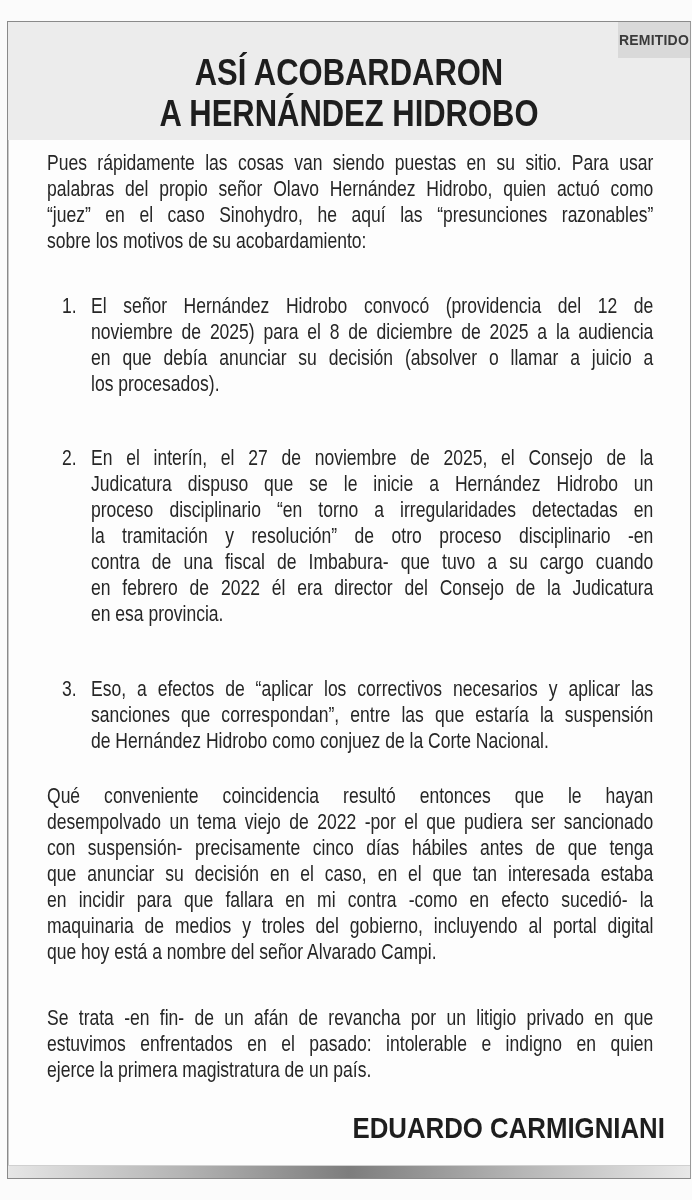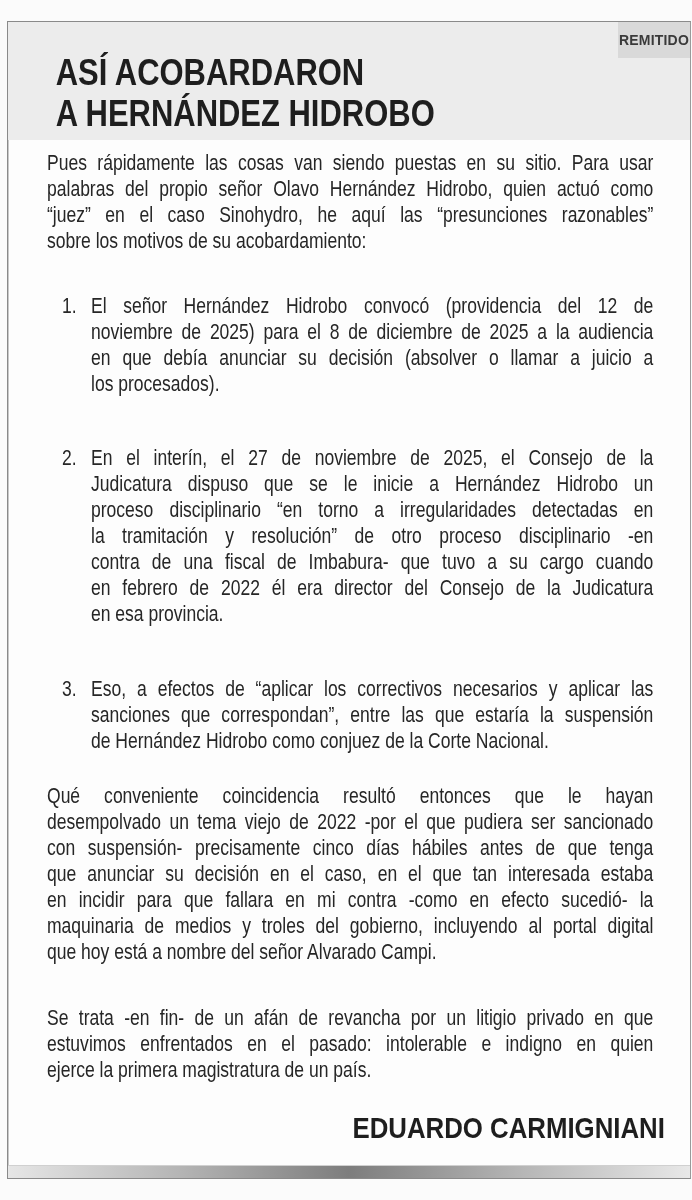--- a/index.html
+++ b/index.html
@@ -14,21 +14,21 @@
   }
   .header {
     position: absolute; left: 0; top: 0; width: 682px; height: 118px; background: #ececec;
   }
   .badge {
     position: absolute; right: 0; top: 0; width: 72px; height: 36px; background: #d9d9d9;
     color: #3a3a3a; font-size: 14px; font-weight: bold; letter-spacing: 0.2px;
     display: flex; align-items: center; justify-content: center;
   }
   .title {
-    position: absolute; left: 0; top: 30px; width: 682px; 
+    position: absolute; left: 0; top: 30px; width: 682px; text-align: center;
   }
   .title-line {
     display: block; font-weight: bold; font-size: 36px; line-height: 41px; color: #1e1e1e;
     transform: scaleX(0.86); transform-origin: center; white-space: nowrap;
   }
   .block { position: absolute; left: 0; }
   .scaled {
     transform: scaleX(0.815); transform-origin: left top;
   }
   .line {

